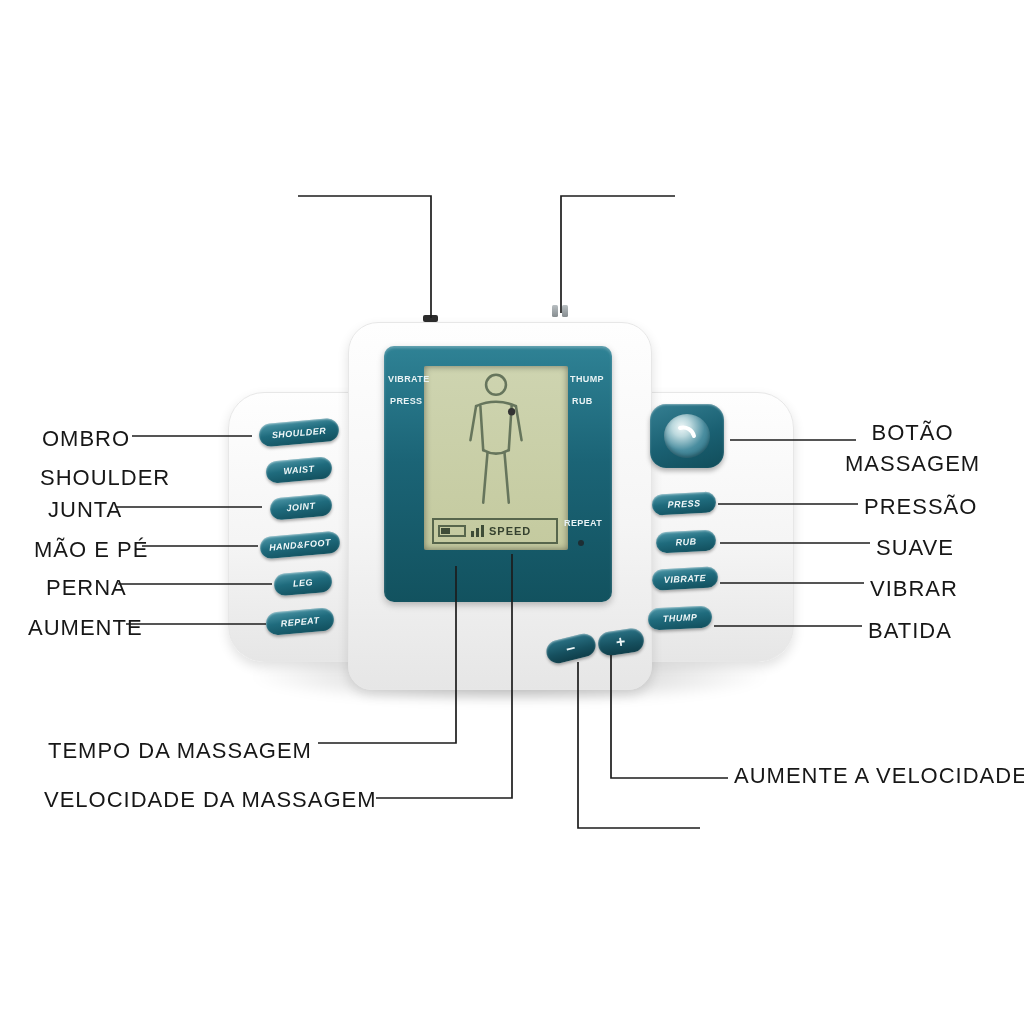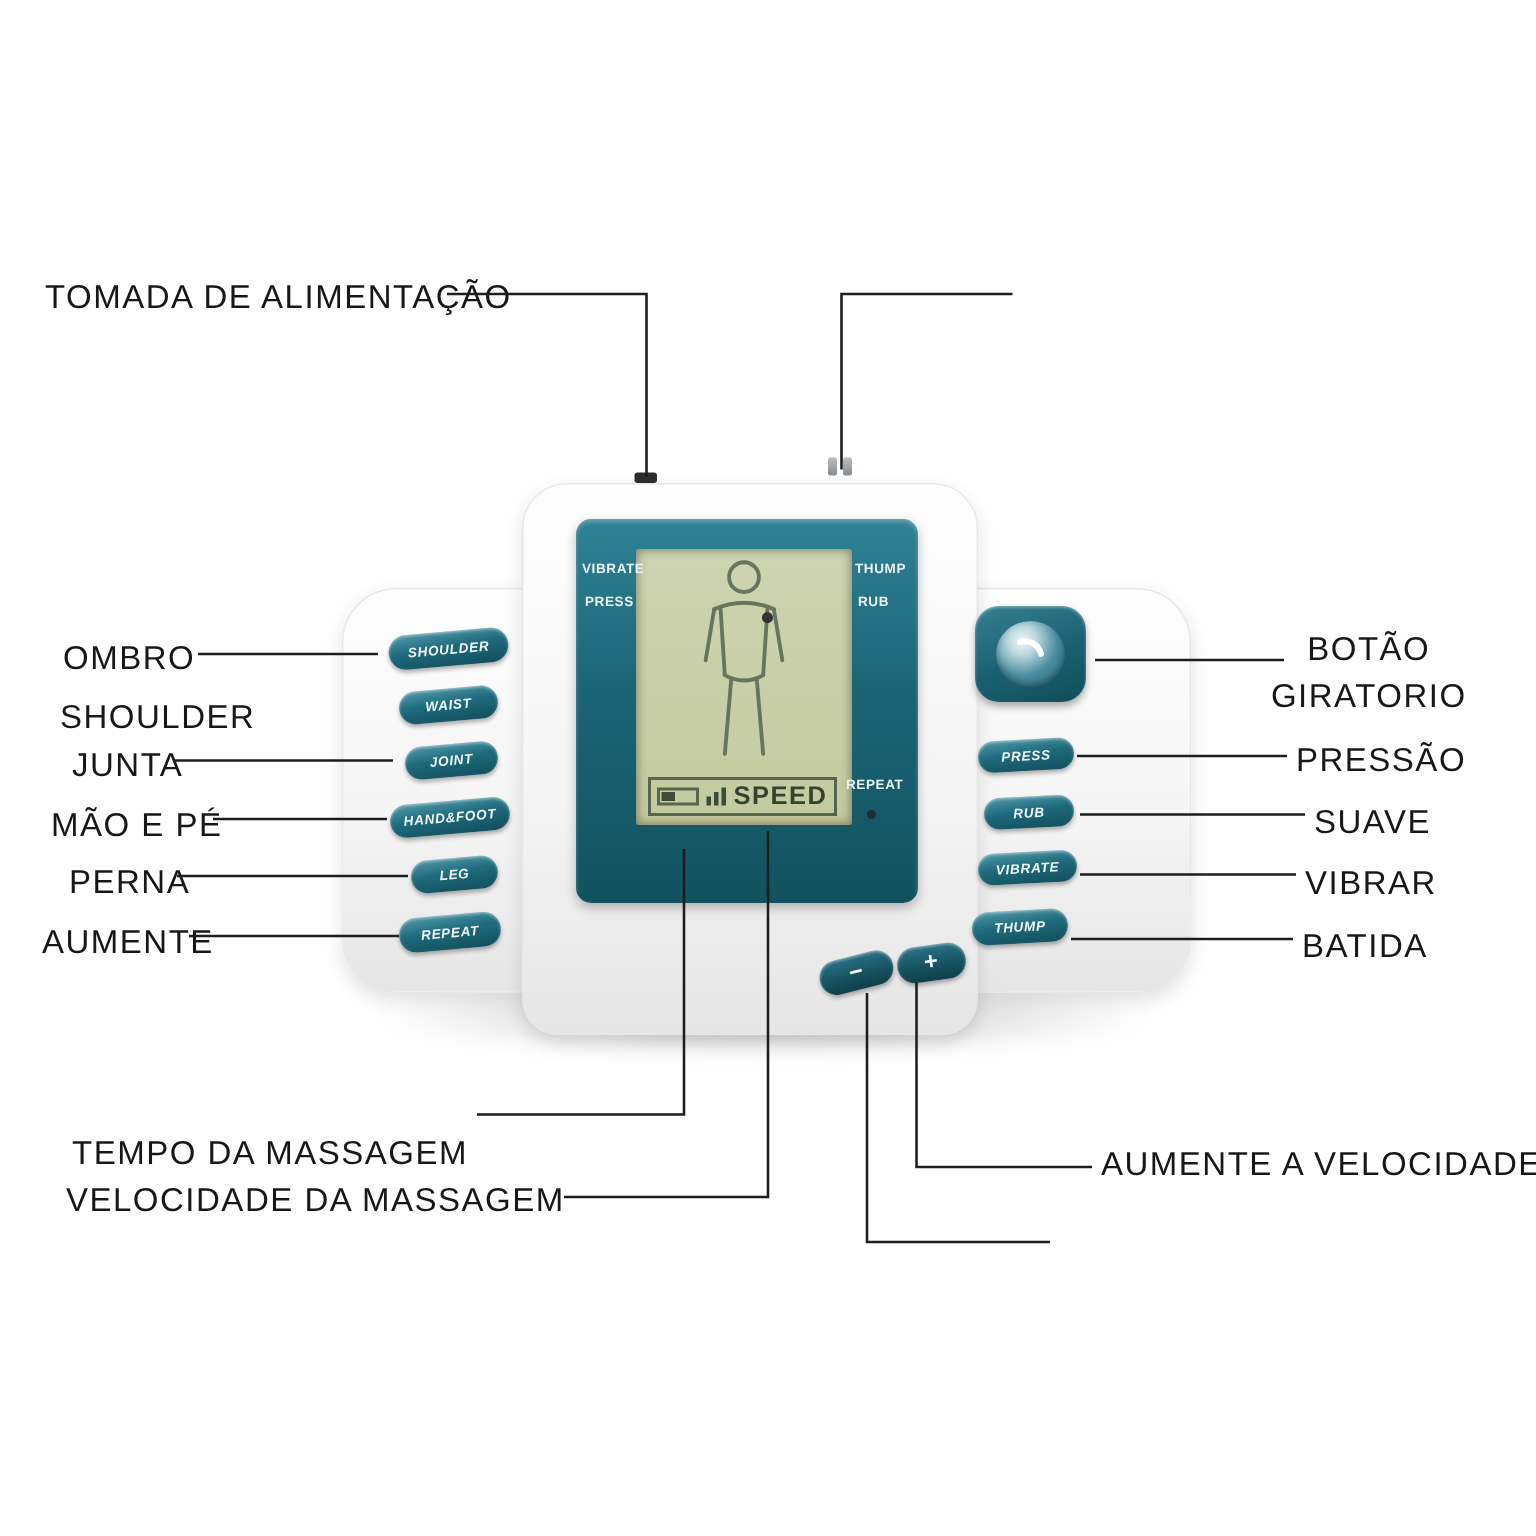--- a/index.html
+++ b/index.html
@@ -41,21 +41,21 @@
   .figure-svg{position:absolute;left:452px;top:372px;z-index:7;}
   .speed-box{left:432px;top:518px;width:126px;height:26px;border:2px solid #57664c;z-index:7;
     display:flex;align-items:center;gap:5px;padding:0 4px;box-sizing:border-box;}
   .speed-batt{display:inline-block;width:28px;height:12px;border:2px solid #57664c;position:relative;box-sizing:border-box;}
   .speed-batt::after{content:"";position:absolute;left:1px;top:1px;width:9px;height:6px;background:#3e4c37;}
   .speed-bars{display:flex;align-items:flex-end;gap:2px;height:12px;}
   .speed-bars i{display:block;width:3px;background:#3e4c37;}
   .speed-bars i:nth-child(1){height:6px;}
   .speed-bars i:nth-child(2){height:9px;}
   .speed-bars i:nth-child(3){height:12px;}
-  .speed-text{font-size:17px;font-weight:800;color:#36422f;letter-spacing:1px;}
+  .speed-text{font-size:11px;font-weight:800;color:#36422f;letter-spacing:1px;}
 
   
   .pill{position:absolute;display:flex;align-items:center;justify-content:center;color:#f1f8f9;
     font-weight:700;font-style:italic;font-size:9px;letter-spacing:.5px;border-radius:12px;z-index:8;
     background:linear-gradient(175deg,#4e98a9 0%,#1f6b7d 45%,#114e5c 100%);
     box-shadow:0 2px 3px rgba(0,0,0,.3),inset 0 1px 2px rgba(255,255,255,.45);}
   .tiltL{transform:rotate(-5deg);}
   .tiltR{transform:rotate(-3deg);}
   .stepper{font-style:normal;font-size:16px;font-weight:700;
     background:linear-gradient(180deg,#2a7285 0%,#16505f 60%,#0f3e4a 100%);}
@@ -134,35 +134,34 @@
   </div>
 
   <div class="pill tiltR" style="left:652px;top:493px;width:64px;height:21px">PRESS</div>
   <div class="pill tiltR" style="left:656px;top:531px;width:60px;height:21px">RUB</div>
   <div class="pill tiltR" style="left:652px;top:568px;width:66px;height:21px">VIBRATE</div>
   <div class="pill tiltR" style="left:648px;top:607px;width:64px;height:22px">THUMP</div>
 
   <div class="pill stepper" style="left:546px;top:637px;width:50px;height:23px;transform:rotate(-14deg)">−</div>
   <div class="pill stepper" style="left:598px;top:630px;width:46px;height:24px;transform:rotate(-8deg)">+</div>
 
-  <div class="callout" style="left:30px;top:185px">TOMADA DE ALIMENTAÇÃO</div>
-  <div class="callout center" style="left:845px;top:417px;width:135px">BOTÃO GIRATORIO</div>
+  <div class="callout center" style="left:845px;top:417px;width:135px">BOTÃO MASSAGEM</div>
   <div class="callout" style="left:864px;top:494px">PRESSÃO</div>
   <div class="callout" style="left:876px;top:535px">SUAVE</div>
   <div class="callout" style="left:870px;top:576px">VIBRAR</div>
   <div class="callout" style="left:868px;top:618px">BATIDA</div>
 
   <div class="callout" style="left:42px;top:426px">OMBRO</div>
   <div class="callout" style="left:40px;top:465px">SHOULDER</div>
   <div class="callout" style="left:48px;top:497px">JUNTA</div>
   <div class="callout" style="left:34px;top:537px">MÃO E PÉ</div>
   <div class="callout" style="left:46px;top:575px">PERNA</div>
   <div class="callout" style="left:28px;top:615px">AUMENTE</div>
 
-  <div class="callout" style="left:48px;top:756px">TEMPO DA MASSAGEM</div>
+  <div class="callout" style="left:48px;top:738px">TEMPO DA MASSAGEM</div>
   <div class="callout" style="left:44px;top:787px">VELOCIDADE DA MASSAGEM</div>
   <div class="callout" style="left:734px;top:763px">AUMENTE A VELOCIDADE</div>
 
   <svg class="lines" width="1024" height="1024">
     <polyline points="298,196 431,196 431,318"></polyline>
     <polyline points="675,196 561,196 561,313"></polyline>
     <polyline points="132,436 252,436"></polyline>
     <polyline points="116,507 262,507"></polyline>
     <polyline points="142,546 258,546"></polyline>
     <polyline points="118,584 272,584"></polyline>

